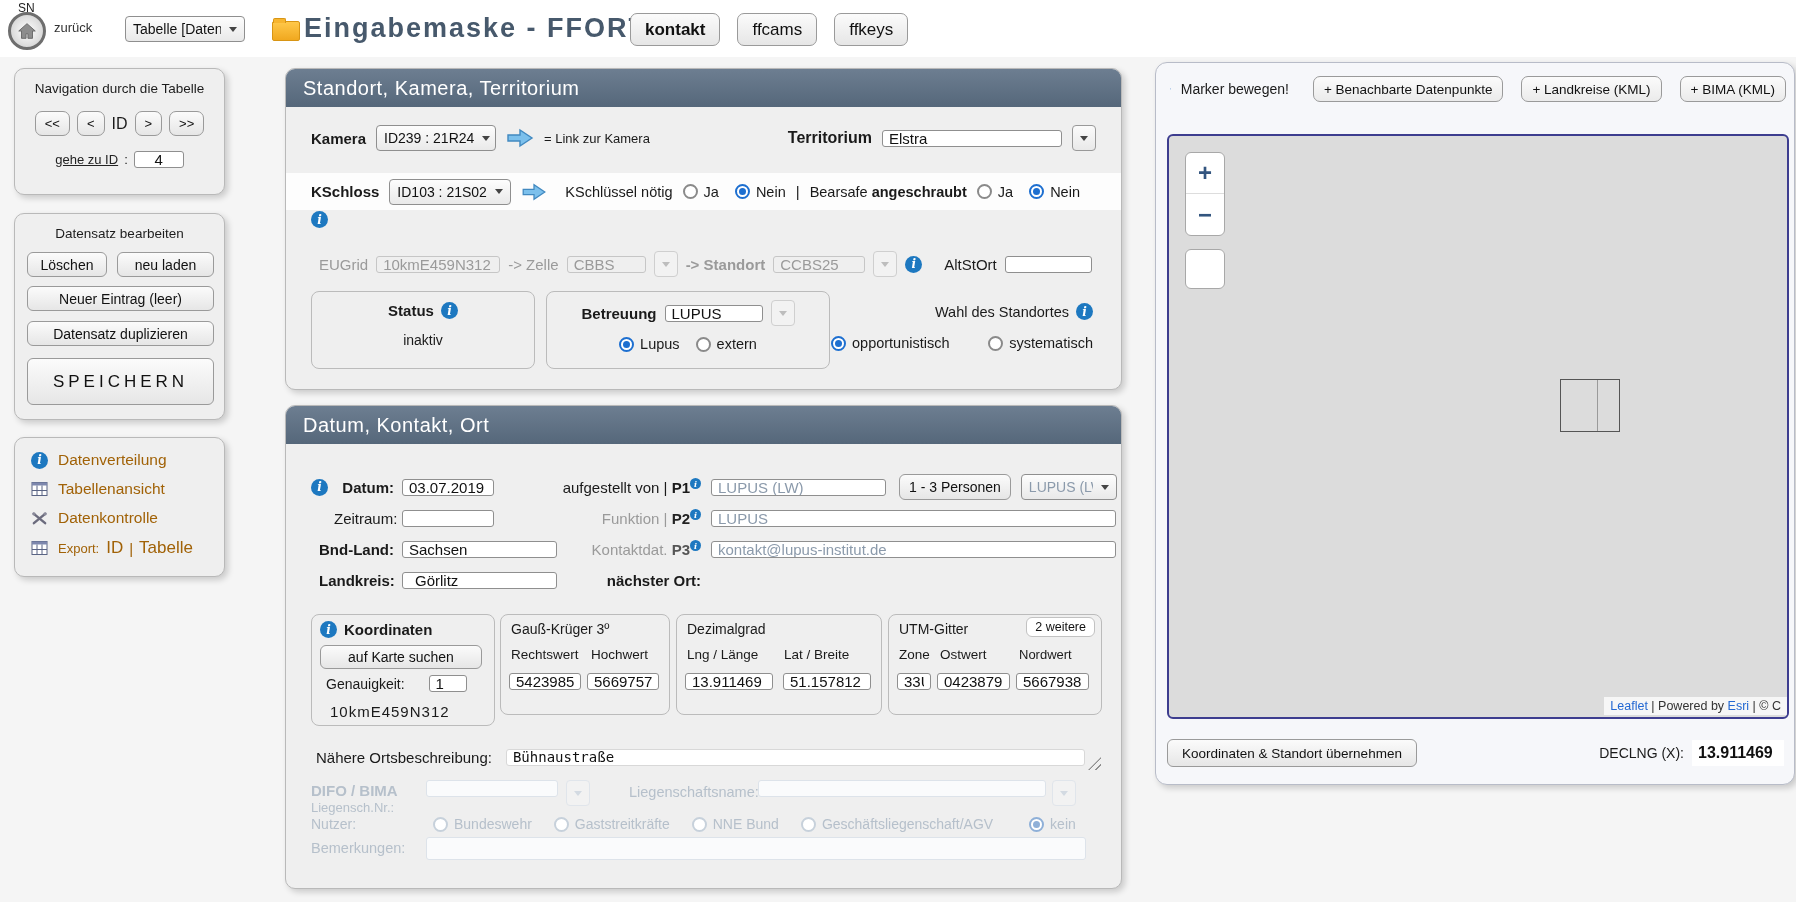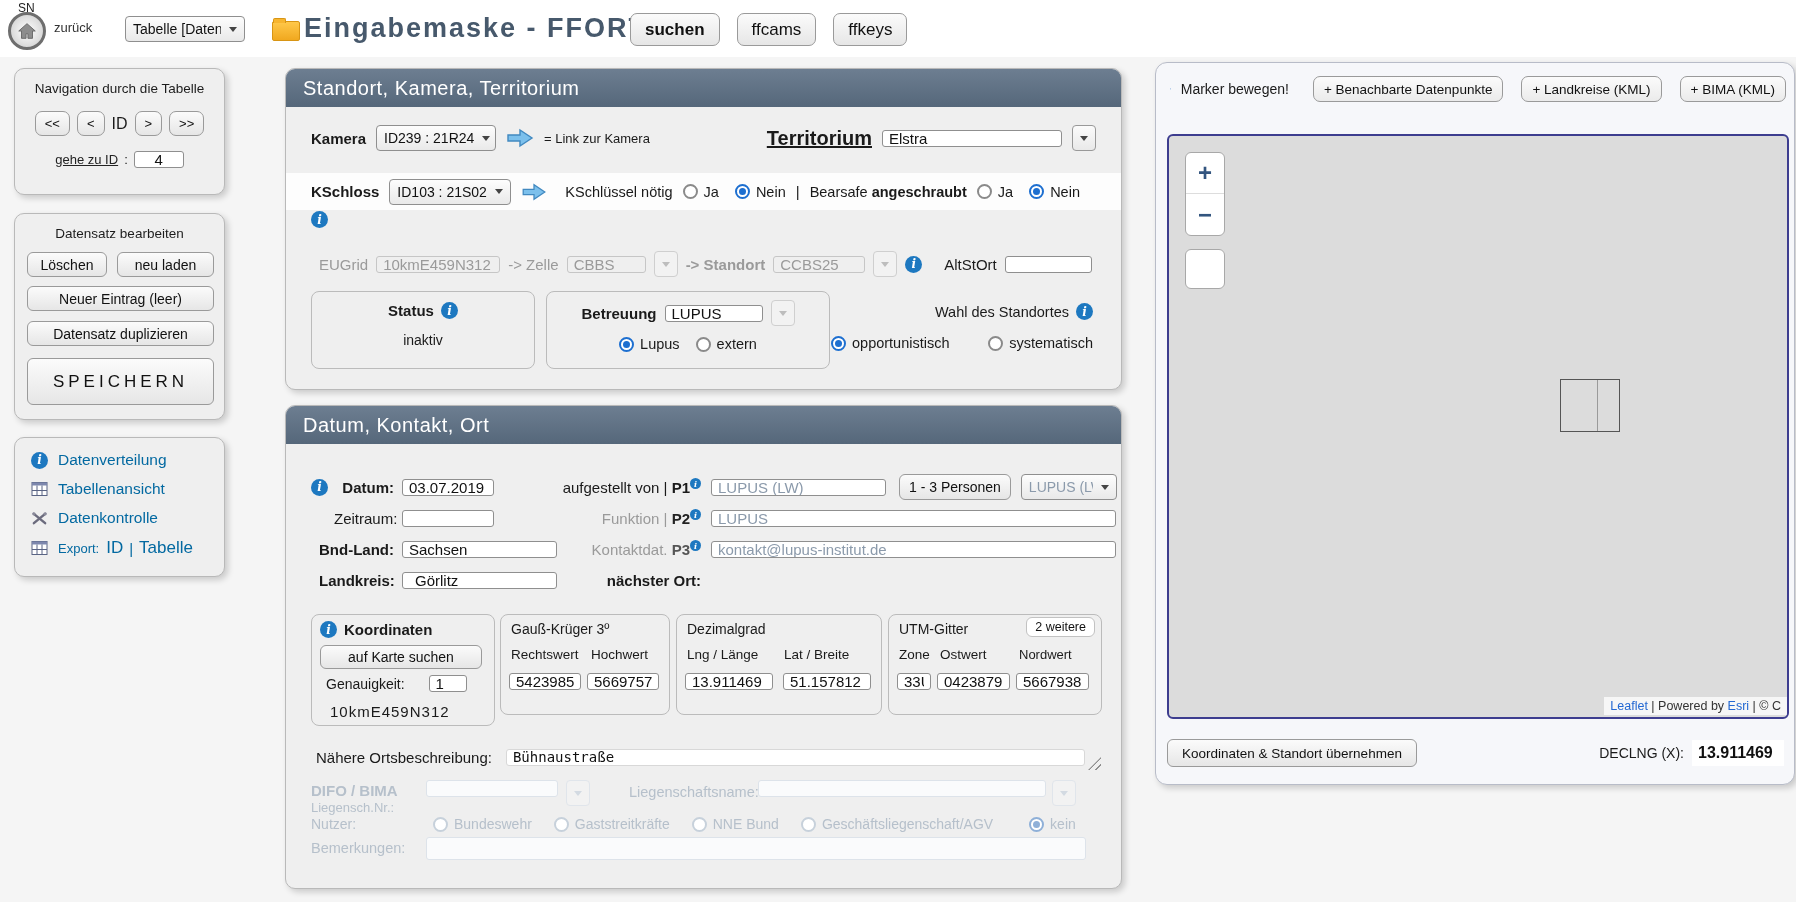--- a/index.html
+++ b/index.html
@@ -51,21 +51,21 @@
   .apptitle{position:absolute;left:304px;top:13px;font-size:27px;font-weight:600;letter-spacing:2px;color:#47596c;}
   .tabs{position:absolute;left:630px;top:13px;display:flex;gap:17px;}
   .tabs .btn{height:33px;padding:0 14px;font-size:17px;border-radius:7px;}
   .tabs .btn.active{font-weight:bold;}
 
   
   .ptitle{position:absolute;width:100%;text-align:center;font-size:13.5px;color:#1c1c1c;}
   .navbtn{height:25px;padding:0 9px;font-size:13px;border-radius:7px;}
   .gotolink{font-size:13px;color:#222;text-decoration:underline;cursor:pointer;}
   .menu-item{position:absolute;left:16px;display:flex;align-items:center;gap:10px;cursor:pointer;}
-  .menu-item .txt{font-size:15.5px;color:#0369a1;}
+  .menu-item .txt{font-size:15.5px;color:#a16207;}
 
   
   .mapbtn{height:26px;padding:0 10px;font-size:13.5px;border-radius:7px;background:linear-gradient(#fbfbfb,#ebebeb);}
   .zoomctl{position:absolute;left:16px;top:16px;width:40px;height:84px;background:#fff;border:1px solid #a8a8a8;border-radius:6px;box-sizing:border-box;overflow:hidden;}
   .zoomctl .zc{width:100%;height:41px;display:flex;align-items:center;justify-content:center;font-size:24px;font-weight:bold;color:#33557f;cursor:pointer;box-sizing:border-box;}
   .zoomctl .zc:first-child{border-bottom:1px solid #ddd;}
   .sqbtn{position:absolute;left:16px;top:113px;width:40px;height:40px;background:#fff;border:1px solid #a8a8a8;border-radius:6px;box-sizing:border-box;cursor:pointer;}
   .attrib{position:absolute;right:0;bottom:2px;background:rgba(255,255,255,.75);padding:2px 6px;font-size:12.5px;color:#333;white-space:nowrap;}
   .attrib .lnk{color:#2368d2;cursor:pointer;}
   .grip{width:13px;height:13px;clip-path:polygon(100% 0,100% 100%,0 100%);
@@ -84,21 +84,21 @@
     </svg>
   </div>
   <div class="back">zurück</div>
   <div class="sel tblsel">
     <span style="overflow:hidden;">Tabelle [Datens</span>
     <span class="chev"></span>
   </div>
   <div class="folder"></div>
   <div class="apptitle">Eingabemaske - FFORTE</div>
   <div class="tabs">
-    <div class="btn active">suchen</div>
+    <div class="btn active">kontakt</div>
     <div class="btn">ffcams</div>
     <div class="btn">ffkeys</div>
   </div>
 
   <div class="panel" style="left:14px;top:68px;width:211px;height:127px;">
     <div class="ptitle" style="top:12px;">Navigation durch die Tabelle</div>
     <div class="row" style="left:0;top:42px;width:100%;justify-content:center;gap:7px;">
       <div class="btn navbtn">&lt;&lt;</div>
       <div class="btn navbtn">&lt;</div>
       <span class="lbl" style="font-size:16px;">ID</span>
@@ -176,21 +176,21 @@
     <div class="row" style="left:25px;top:56px;right:25px;gap:10px;">
       <span class="lbl b">Kamera</span>
       <div class="sel" style="width:120px;">
         <span>ID239 : 21R24</span>
         <span class="chev"></span>
       </div>
       <svg width="28" height="20" viewBox="0 0 28 20">
         <path d="M2 7 h12 V2 l12 8 -12 8 v-5 H2 z" fill="#7cc0ec" stroke="#4189c0" stroke-width="1.4"></path>
       </svg>
       <span class="lbl" style="font-size:13px;">= Link zur Kamera</span>
-      <span class="lbl b" style="margin-left:auto;font-size:20px;text-decoration:underline;">Territorium</span>
+      <span class="lbl b" style="margin-left:auto;font-size:16px;">Territorium</span>
       <input class="inp" style="width: 180px;" value="Elstra">
       <div class="dd">
           <span class="chev"></span>
         </div>
     </div>
 
     <div class="row" style="left:0;top:104px;width:100%;height:37px;background:#fdfdfd;padding:0 25px;box-sizing:border-box;gap:10px;">
       <span class="lbl b">KSchloss</span>
       <div class="sel" style="width:122px;">
         <span>ID103 : 21S02</span>

